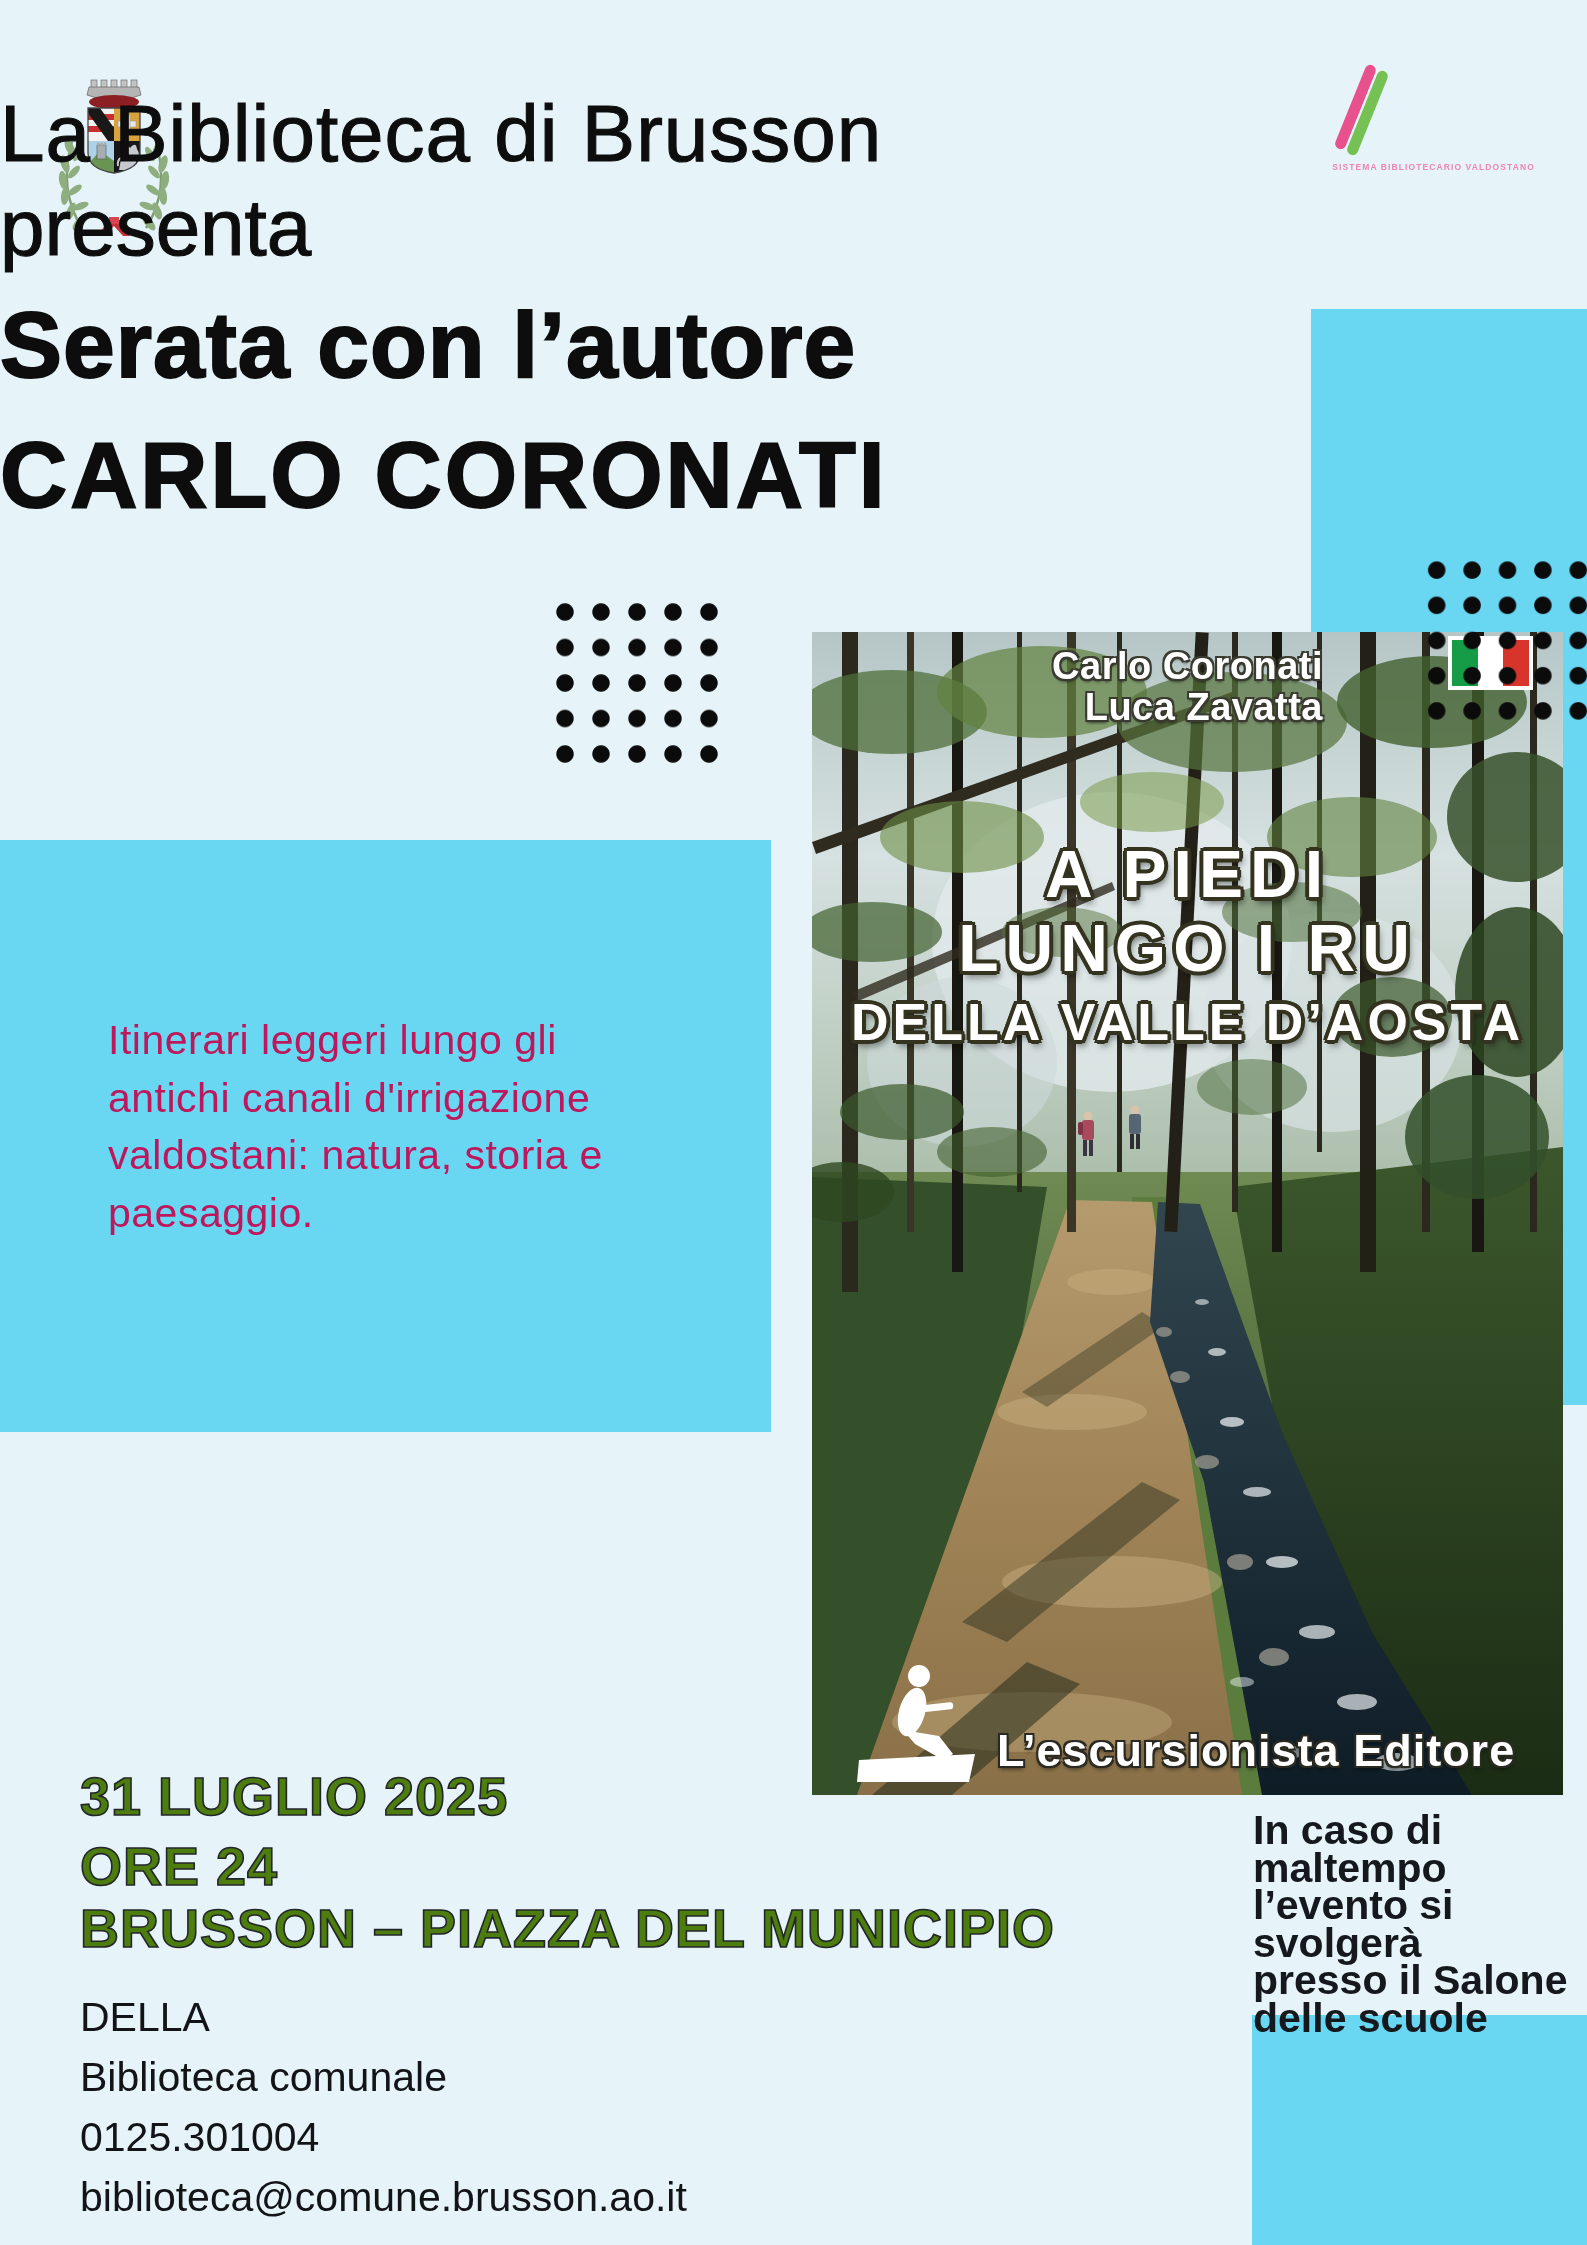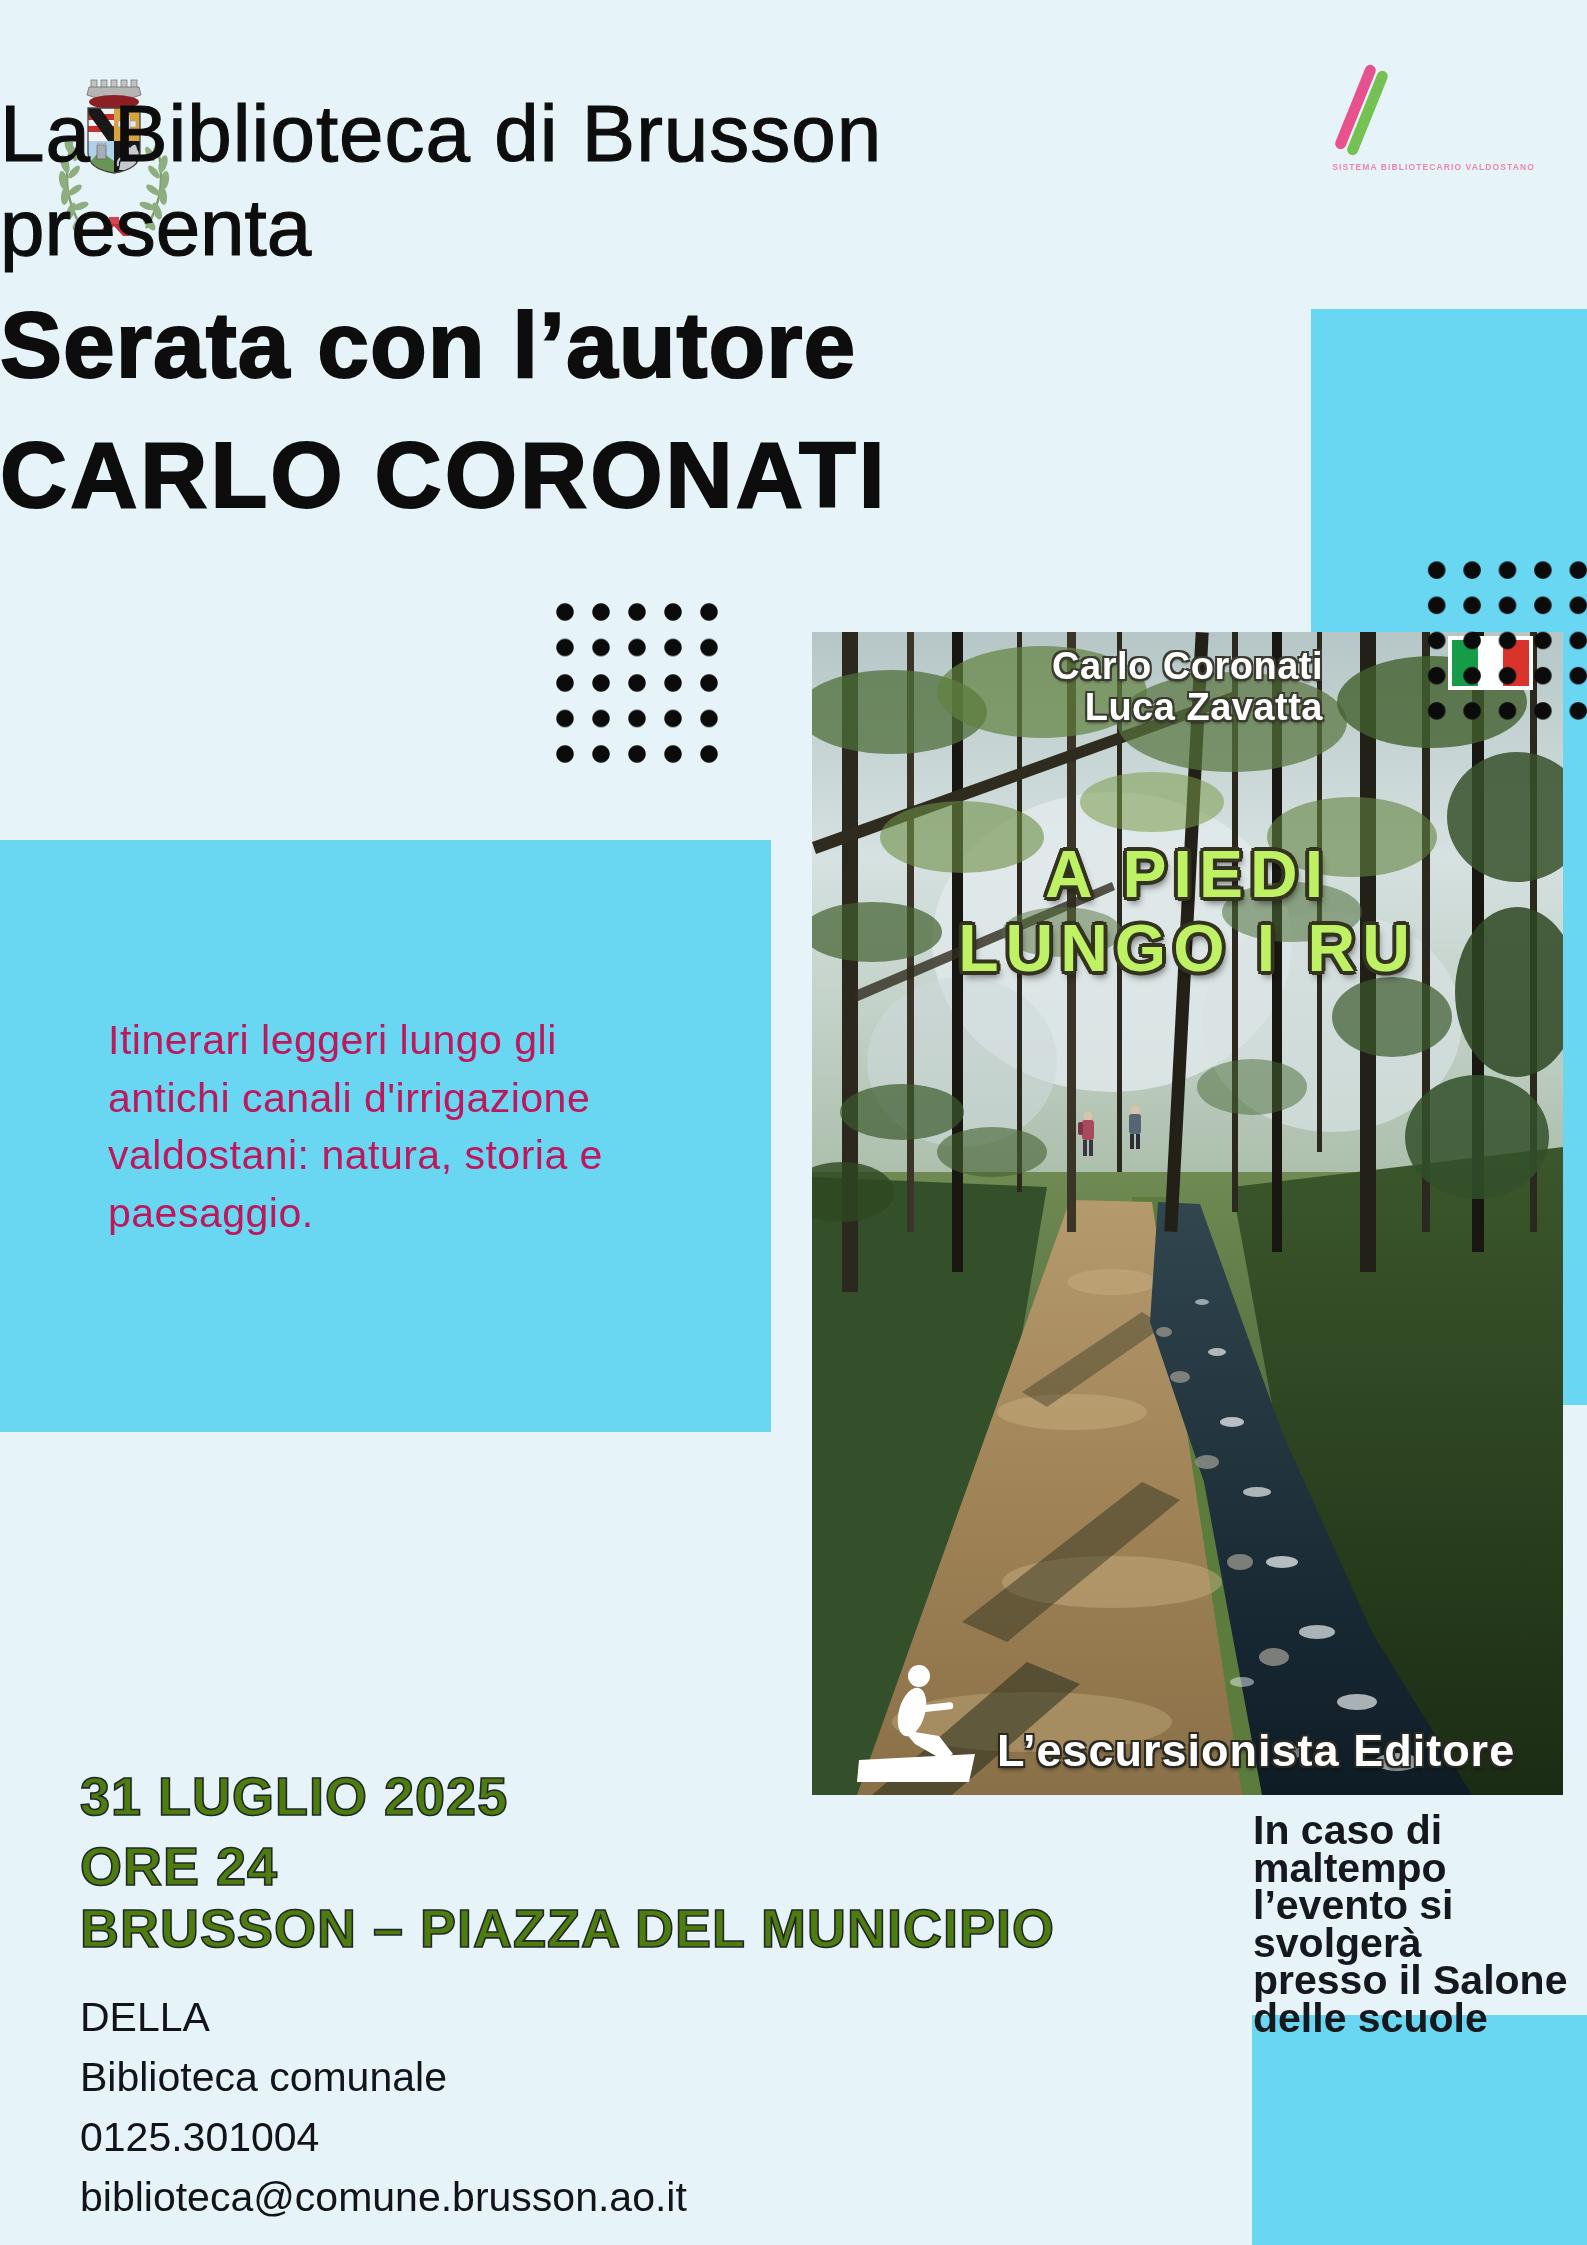--- a/index.html
+++ b/index.html
@@ -38,21 +38,21 @@
   
   .descr{position:absolute;left:108px;top:1012px;width:640px;z-index:2;color:#be185d;
     font-size:41px;line-height:57.5px;letter-spacing:.5px;}
 
   
   .cover{position:absolute;left:812px;top:632px;width:751px;height:1163px;z-index:3;overflow:hidden;background:#53684b;}
   .cover svg{position:absolute;left:0;top:0;}
   .cover-authors{position:absolute;right:240px;top:14px;text-align:right;color:#fff;
     font-size:38px;line-height:41px;font-weight:bold;letter-spacing:.5px;
     text-shadow:2px 2px 0 #3a3a30,-2px 2px 0 #3a3a30,2px -2px 0 #3a3a30,-2px -2px 0 #3a3a30,0 3px 3px rgba(0,0,0,.55);}
-  .cover-title{position:absolute;left:0;top:205px;width:751px;text-align:center;color:#bef264;font-weight:bold;}
+  .cover-title{position:absolute;left:0;top:205px;width:751px;text-align:center;color:#ffffff;font-weight:bold;}
   .ct-big{font-size:66px;line-height:74px;letter-spacing:7px;
     text-shadow:3px 3px 0 #33331f,-3px 3px 0 #33331f,3px -3px 0 #33331f,-3px -3px 0 #33331f,0 4px 0 #33331f,4px 0 0 #33331f,0 -4px 0 #33331f,-4px 0 0 #33331f,3px 6px 7px rgba(0,0,0,.5);}
   .ct-small{font-size:52px;line-height:66px;letter-spacing:4px;margin-top:4px;
     text-shadow:3px 3px 0 #33331f,-3px 3px 0 #33331f,3px -3px 0 #33331f,-3px -3px 0 #33331f,0 4px 0 #33331f,4px 0 0 #33331f,0 -4px 0 #33331f,-4px 0 0 #33331f,3px 6px 7px rgba(0,0,0,.5);}
   .cover-publisher{position:absolute;left:185px;top:1093px;color:#fff;font-size:45px;font-weight:bold;letter-spacing:1px;
     text-shadow:2px 2px 0 #2a2a22,-2px 2px 0 #2a2a22,2px -2px 0 #2a2a22,-2px -2px 0 #2a2a22,0 3px 4px rgba(0,0,0,.6);}
   .flag{position:absolute;left:636px;top:4px;width:77px;height:46px;background:#fff;padding:4px;display:flex;}
   .flag div{flex:1;}
   .flag .g{background:#169b46;} .flag .w{background:#fff;} .flag .r{background:#d9342b;}
 
@@ -302,20 +302,21 @@
       <div>Luca Zavatta</div>
     </div>
     <div class="flag">
       <div class="g"></div>
         <div class="w"></div>
         <div class="r"></div>
     </div>
     <div class="cover-title">
       <div class="ct-big">A PIEDI</div>
       <div class="ct-big">LUNGO I RU</div>
+      <div class="ct-small">DELLA VALLE D’AOSTA</div>
     </div>
     <div class="cover-publisher">L’escursionista Editore</div>
   </div>
 
   <div class="event-line ev1">31 LUGLIO 2025</div>
   <div class="event-line ev2">ORE 24</div>
   <div class="event-line ev3">BRUSSON – PIAZZA DEL MUNICIPIO</div>
 
   <div class="info">
     <div>DELLA</div>

